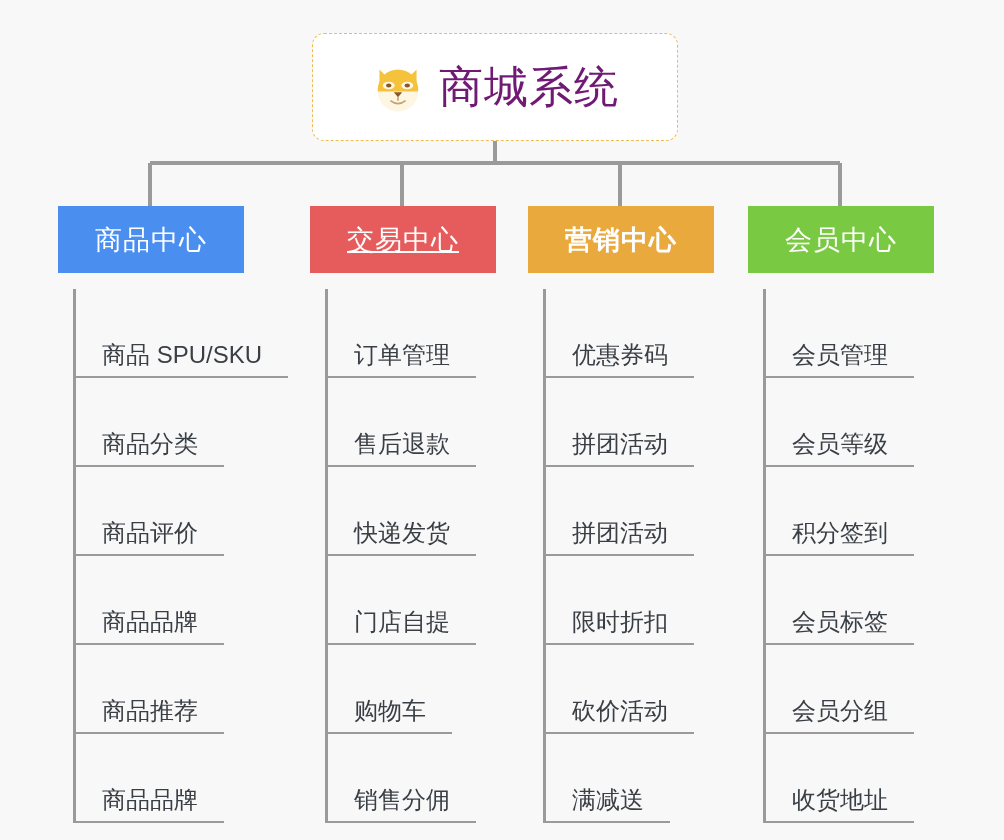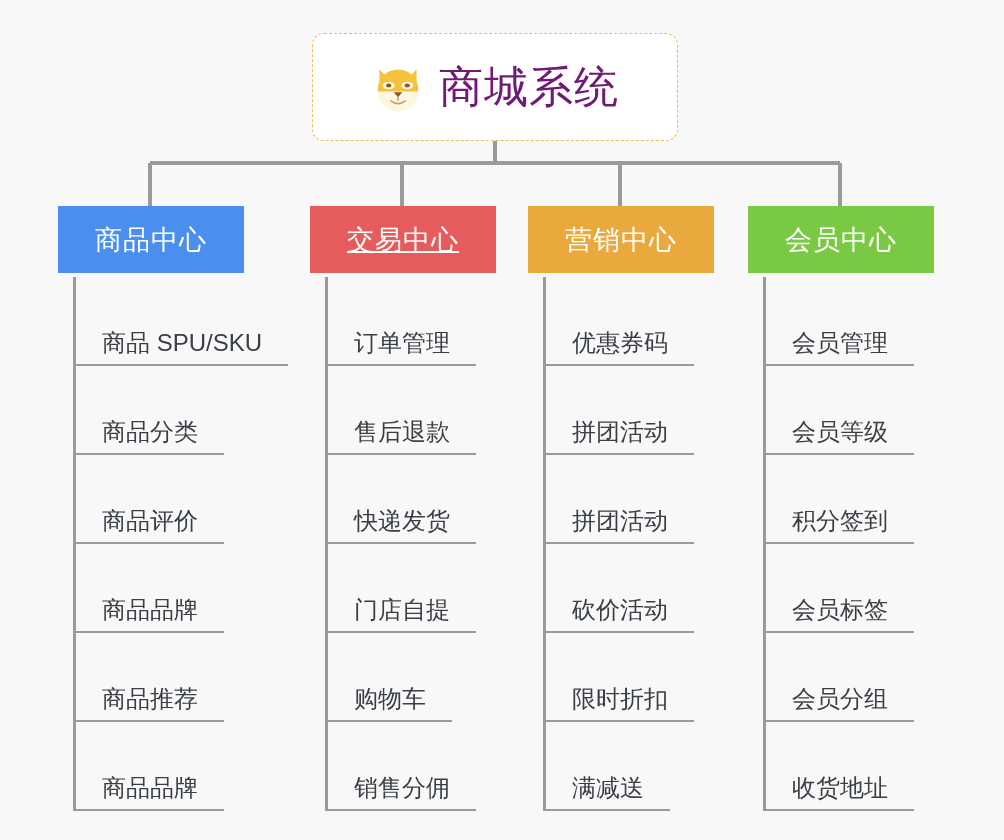--- a/index.html
+++ b/index.html
@@ -76,21 +76,21 @@
     color: #ffffff;
     font-size: 27px;
     letter-spacing: 1px;
     box-sizing: border-box;
     position: relative;
     z-index: 2;
   }
 
   .leaf-list {
     position: relative;
-    margin-top: 4px;
+    margin-top: 16px;
     padding-top: 0;
   }
   
   .leaf-list::before {
     content: "";
     position: absolute;
     left: 15px;
     top: 0;
     width: 3px;
     height: 100%;
@@ -189,36 +189,36 @@
           </div>
           <div class="leaf-item">
             <span class="leaf-label">购物车</span>
           </div>
           <div class="leaf-item">
             <span class="leaf-label">销售分佣</span>
           </div>
         </div>
       </div>
       <div class="branch" style="left: 528px;">
-        <div class="branch-header" style="width: 186px; background: rgb(234, 169, 60);">营销中心</div>
+        <div class="branch-header" style="width: 186px; background: rgb(234, 169, 60); font-weight: bold;">营销中心</div>
         <div class="leaf-list">
           <div class="leaf-item">
             <span class="leaf-label">优惠券码</span>
           </div>
           <div class="leaf-item">
             <span class="leaf-label">拼团活动</span>
           </div>
           <div class="leaf-item">
             <span class="leaf-label">拼团活动</span>
           </div>
           <div class="leaf-item">
+            <span class="leaf-label">限时折扣</span>
+          </div>
+          <div class="leaf-item">
             <span class="leaf-label">砍价活动</span>
-          </div>
-          <div class="leaf-item">
-            <span class="leaf-label">限时折扣</span>
           </div>
           <div class="leaf-item">
             <span class="leaf-label">满减送</span>
           </div>
         </div>
       </div>
       <div class="branch" style="left: 748px;">
         <div class="branch-header" style="width: 186px; background: rgb(122, 201, 67);">会员中心</div>
         <div class="leaf-list">
           <div class="leaf-item">

